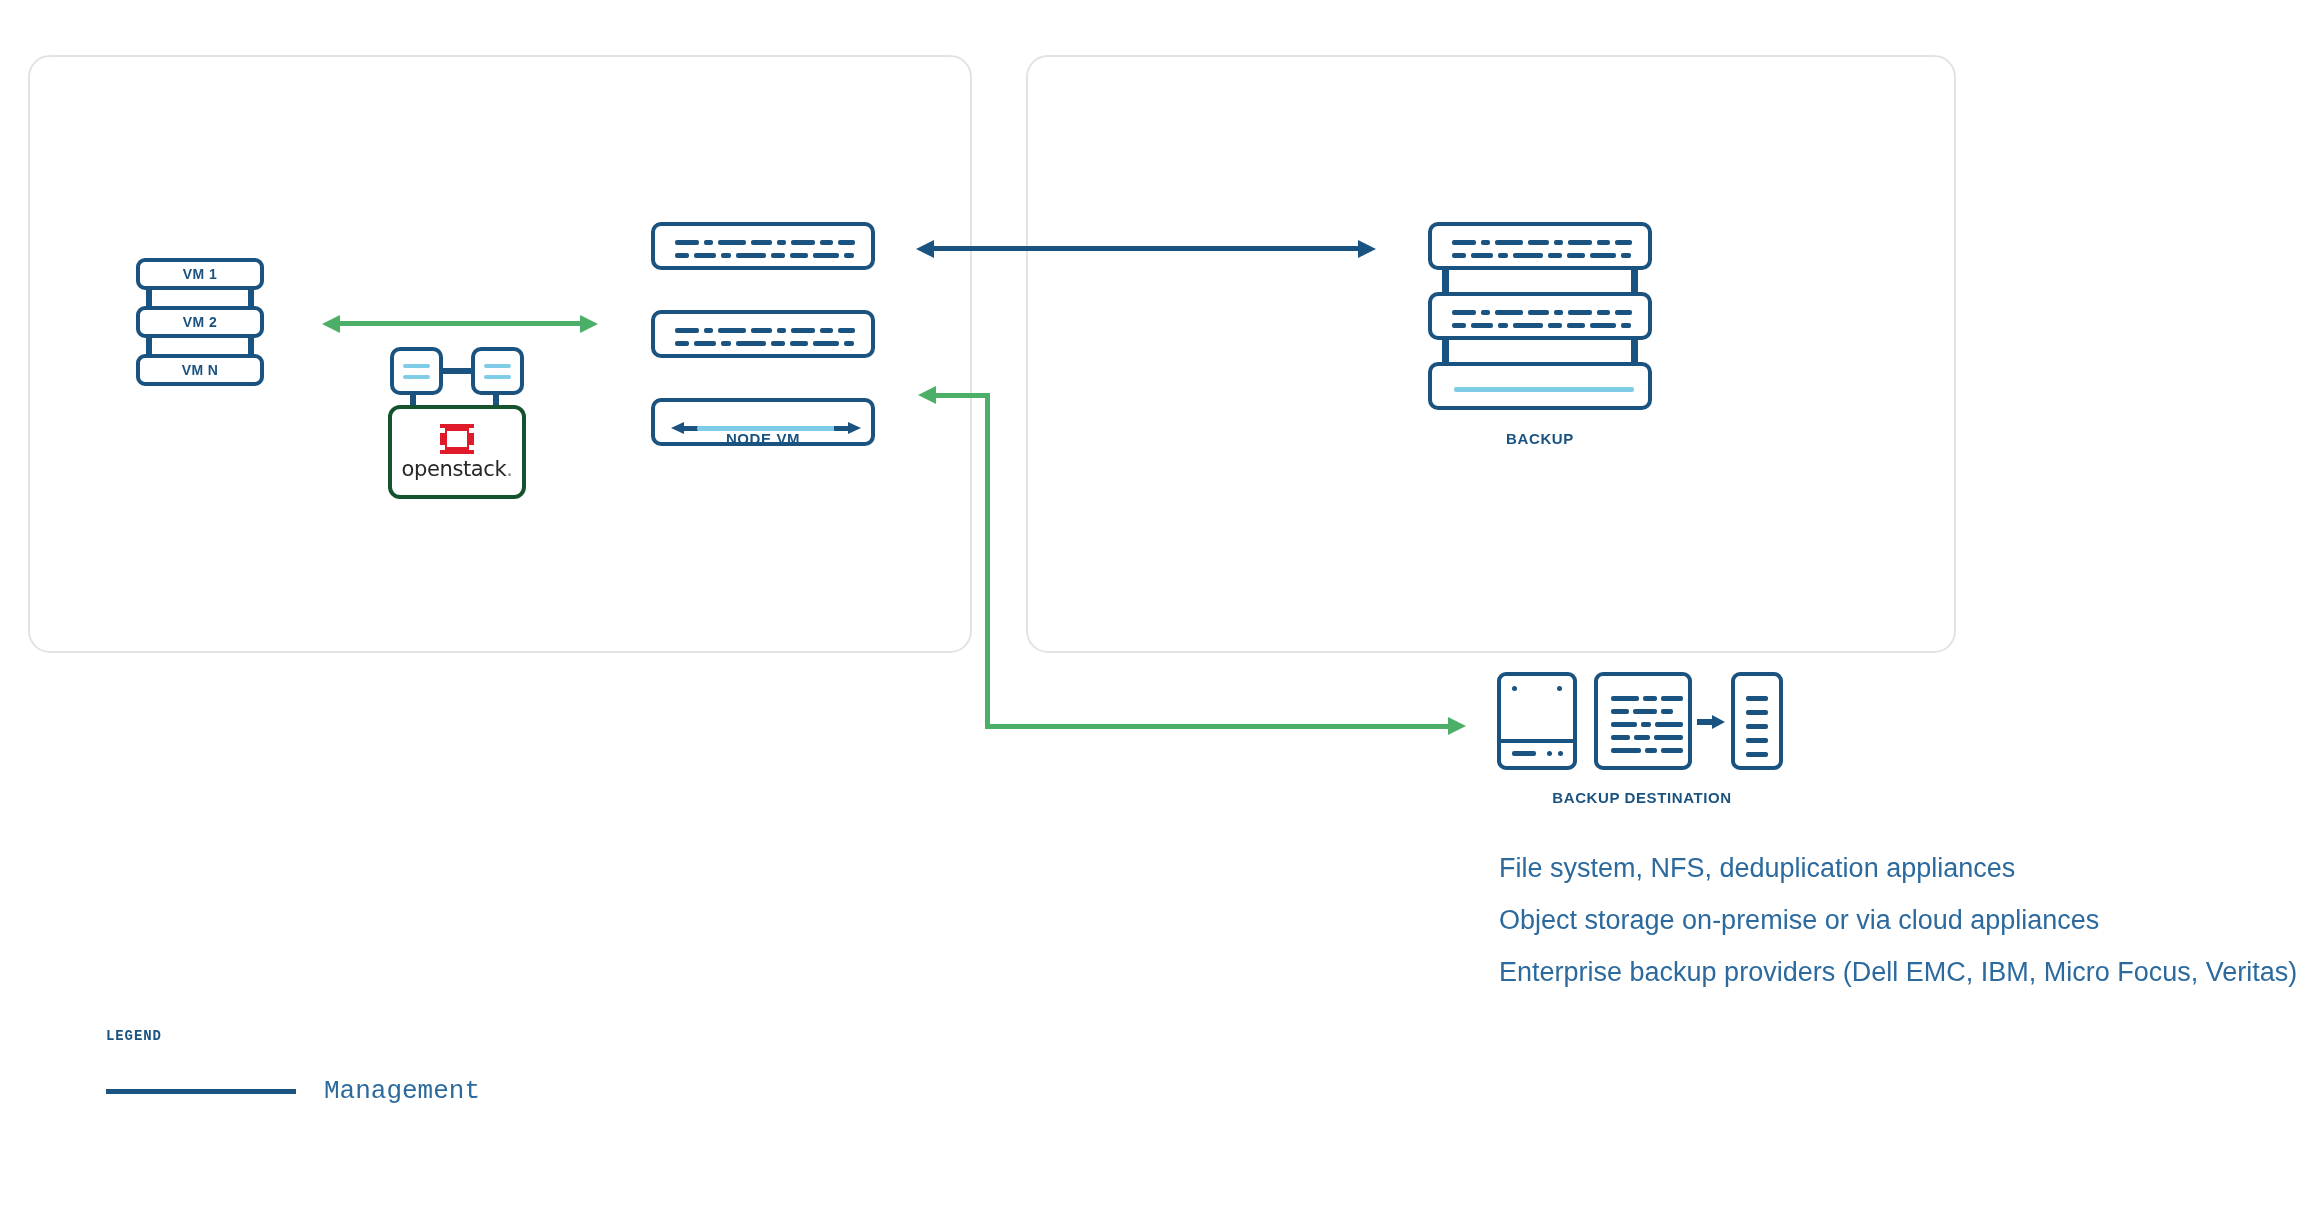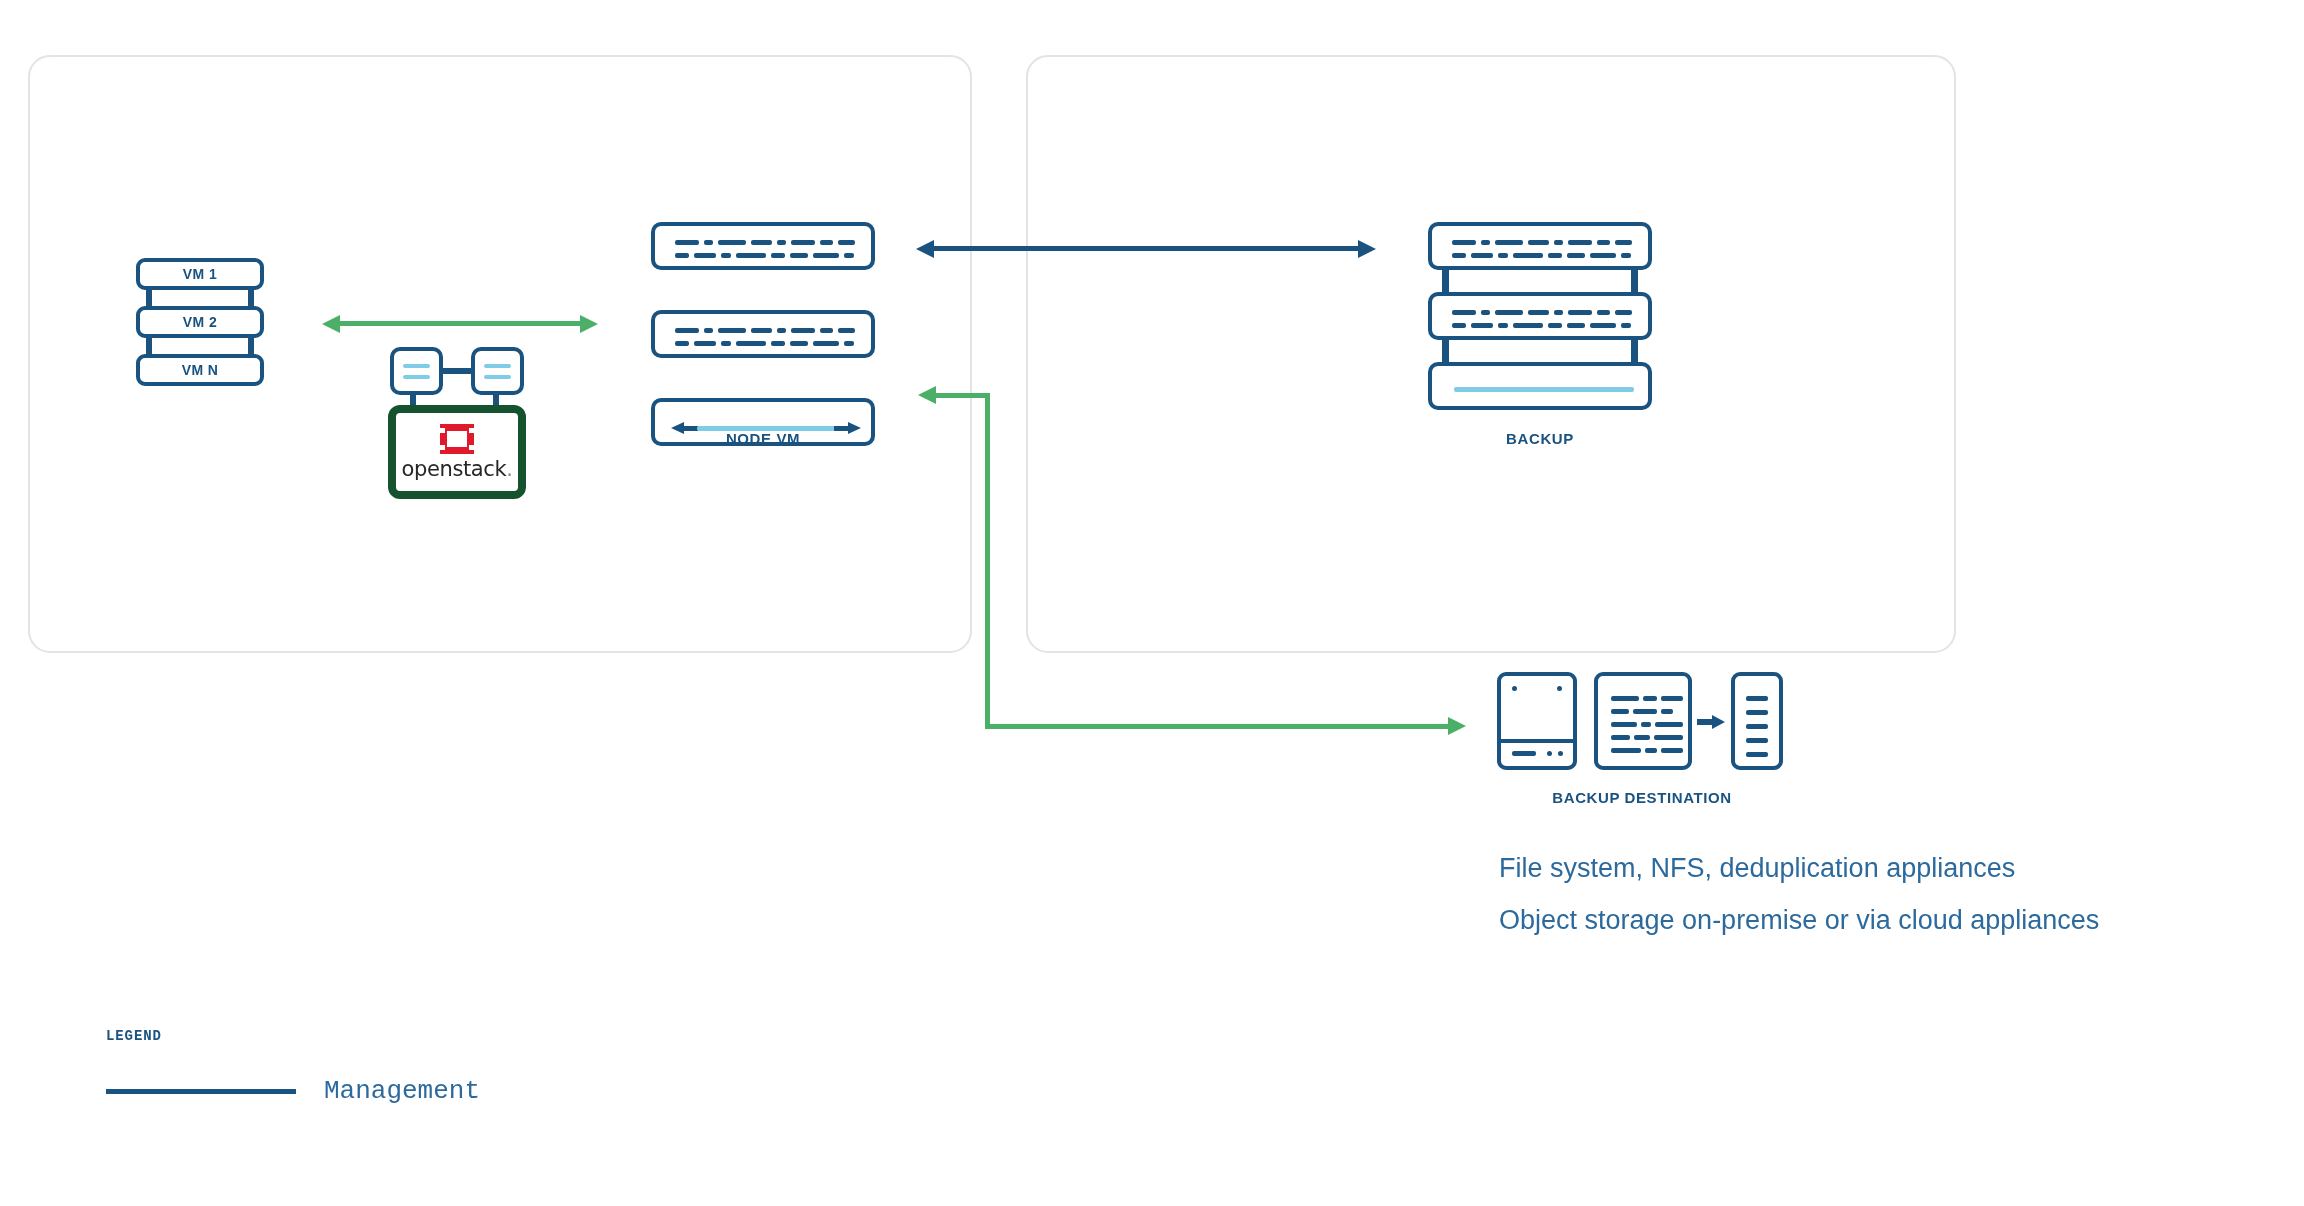--- a/index.html
+++ b/index.html
@@ -126,21 +126,21 @@
     z-index: 1;
   }
   .os-vleg.v1 { left: 22px; }
   .os-vleg.v2 { left: 105px; }
   .os-body {
     position: absolute;
     left: 0;
     top: 58px;
     width: 138px;
     height: 94px;
-    border: 8px solid #14532d;
+    border: 4px solid #14532d;
     border-radius: 12px;
     background: #fff;
     box-sizing: border-box;
     z-index: 2;
     display: flex;
     flex-direction: column;
     align-items: center;
     justify-content: center;
   }
   .os-logo-mark {
@@ -737,20 +737,21 @@
     <div class="srow" style="top:48px"></div>
     <div class="srow" style="top:62px"></div>
     <div class="srow" style="top:76px"></div>
   </div>
 </div>
 <div class="node-label" style="left:1497px; top:789px; width:290px;">BACKUP DESTINATION</div>
 
 <div id="description-list">
   <div class="line">File system, NFS, deduplication appliances</div>
   <div class="line">Object storage on-premise or via cloud appliances</div>
+  <div class="line">Enterprise backup providers (Dell EMC, IBM, Micro Focus, Veritas)</div>
 </div>
 
 <div id="legend">
   <div class="legend-title">LEGEND</div>
   <div class="legend-row">
     <div class="legend-swatch" style="background:#1b5380"></div>
     <div class="legend-label">Management</div>
   </div>
 </div>
 

